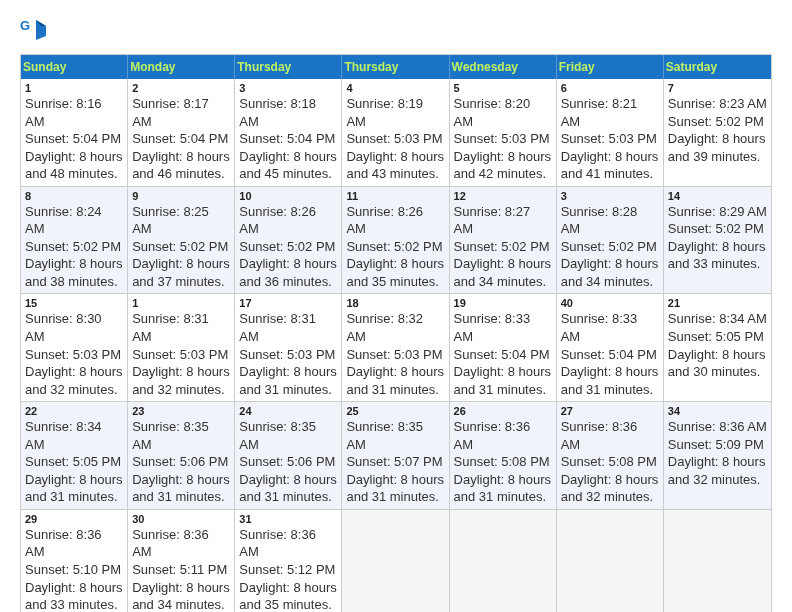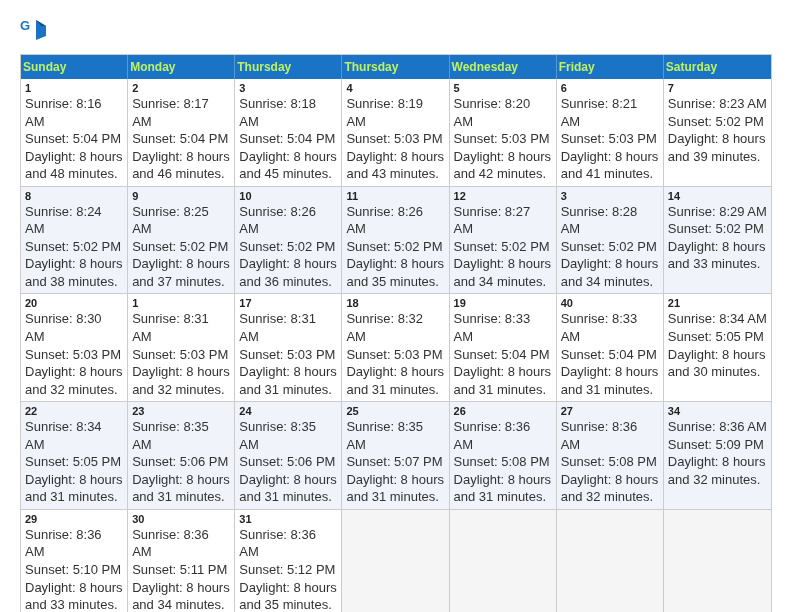--- a/index.html
+++ b/index.html
@@ -206,21 +206,21 @@
             <span class="day-num">3</span>
             <div class="cell-text">Sunrise: 8:28 AM<br>Sunset: 5:02 PM<br>Daylight: 8 hours<br>and 34 minutes.</div>
           </div>
           <div class="cal-cell alt-row">
             <span class="day-num">14</span>
             <div class="cell-text">Sunrise: 8:29 AM<br>Sunset: 5:02 PM<br>Daylight: 8 hours<br>and 33 minutes.</div>
           </div>
         </div>
         <div class="cal-row">
           <div class="cal-cell">
-            <span class="day-num">20</span>
+            <span class="day-num">15</span>
             <div class="cell-text">Sunrise: 8:30 AM<br>Sunset: 5:03 PM<br>Daylight: 8 hours<br>and 32 minutes.</div>
           </div>
           <div class="cal-cell">
             <span class="day-num">1</span>
             <div class="cell-text">Sunrise: 8:31 AM<br>Sunset: 5:03 PM<br>Daylight: 8 hours<br>and 32 minutes.</div>
           </div>
           <div class="cal-cell">
             <span class="day-num">17</span>
             <div class="cell-text">Sunrise: 8:31 AM<br>Sunset: 5:03 PM<br>Daylight: 8 hours<br>and 31 minutes.</div>
           </div>

